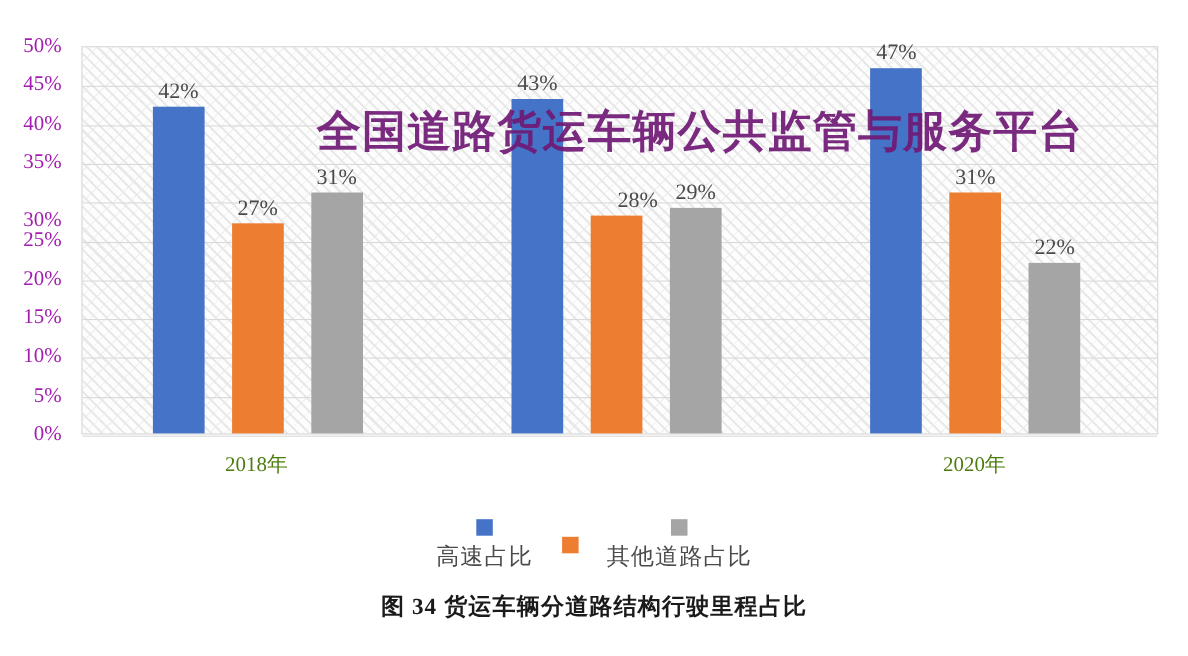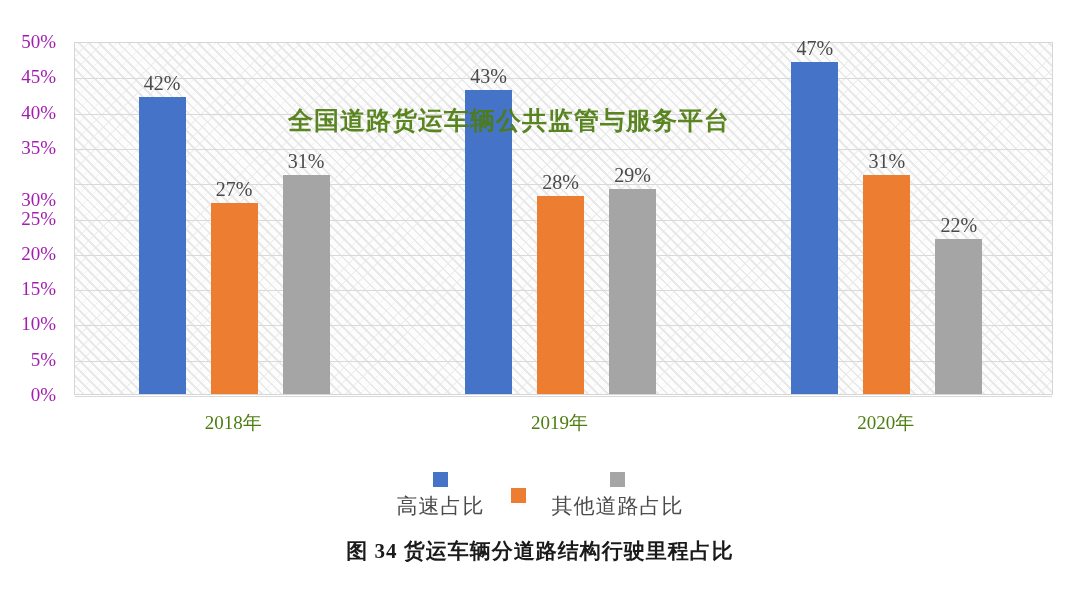--- a/index.html
+++ b/index.html
@@ -92,24 +92,24 @@
     text-align: center;
     white-space: nowrap;
   }
 
   
   #watermark {
     position: absolute;
     left: 288px;
     top: 100px;
     font-family: "Liberation Sans", "DejaVu Sans", sans-serif;
-    font-size: 25px;
+    font-size: 40px;
     line-height: 40px;
     font-weight: bold;
-    color: #4d7c0f;
+    color: #701a75;
     letter-spacing: 1px;
     white-space: nowrap;
     z-index: 5;
     opacity: 0.92;
   }
 
   
   .xtick {
     position: absolute;
     top: 412px;
@@ -200,21 +200,21 @@
       <div class="gridline" style="top: 353px;"></div>
       <div class="bar s0" style="left: 63.6667px; width: 47px; height: 296.52px; background: rgb(69, 115, 200);"></div>
       <div class="barlabel" style="left: 49.6667px; width: 75px; top: 30.48px;">42%</div>
       <div class="bar s1" style="left: 135.667px; width: 47px; height: 190.62px; background: rgb(237, 125, 49);"></div>
       <div class="barlabel" style="left: 121.667px; width: 75px; top: 136.38px;">27%</div>
       <div class="bar s2" style="left: 207.667px; width: 47px; height: 218.86px; background: rgb(165, 165, 165);"></div>
       <div class="barlabel" style="left: 193.667px; width: 75px; top: 108.14px;">31%</div>
       <div class="bar s0" style="left: 390px; width: 47px; height: 303.58px; background: rgb(69, 115, 200);"></div>
       <div class="barlabel" style="left: 376px; width: 75px; top: 23.42px;">43%</div>
       <div class="bar s1" style="left: 462px; width: 47px; height: 197.68px; background: rgb(237, 125, 49);"></div>
-      <div class="barlabel" style="left: 448px; width: 75px; top: 129.32px;">28%</div>
+      <div class="barlabel" style="left: 448px; width: 75px; top: 129.32px; text-align: right;">28%</div>
       <div class="bar s2" style="left: 534px; width: 47px; height: 204.74px; background: rgb(165, 165, 165);"></div>
       <div class="barlabel" style="left: 520px; width: 75px; top: 122.26px;">29%</div>
       <div class="bar s0" style="left: 716.333px; width: 47px; height: 331.82px; background: rgb(69, 115, 200);"></div>
       <div class="barlabel" style="left: 702.333px; width: 75px; top: -4.82px;">47%</div>
       <div class="bar s1" style="left: 788.333px; width: 47px; height: 218.86px; background: rgb(237, 125, 49);"></div>
       <div class="barlabel" style="left: 774.333px; width: 75px; top: 108.14px;">31%</div>
       <div class="bar s2" style="left: 860.333px; width: 47px; height: 155.32px; background: rgb(165, 165, 165);"></div>
       <div class="barlabel" style="left: 846.333px; width: 75px; top: 171.68px;">22%</div>
     </div>
 
@@ -230,15 +230,14 @@
       </div>
       <div class="legend-item">
         <span class="legend-swatch" style="background: rgb(165, 165, 165);"></span>
         <span class="legend-label">其他道路占比</span>
       </div>
     </div>
 
   <div id="caption">图 34 货运车辆分道路结构行驶里程占比</div>
 
 <div class="xtick" style="left: 97.6667px; width: 271px;">2018年</div>
-    <div class="xtick" style="left: 424px; width: 271px;">2019年</div>
     <div class="xtick" style="left: 750.333px; width: 271px;">2020年</div>
   </div>
 
 </body></html>

